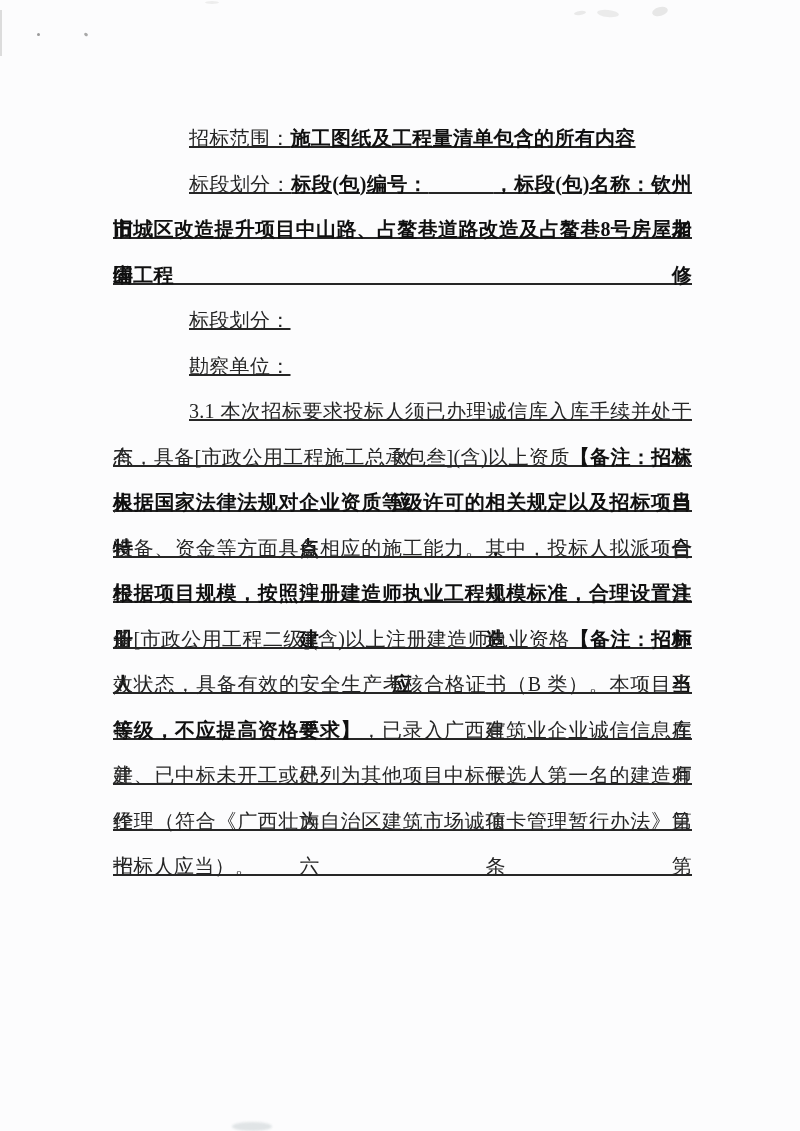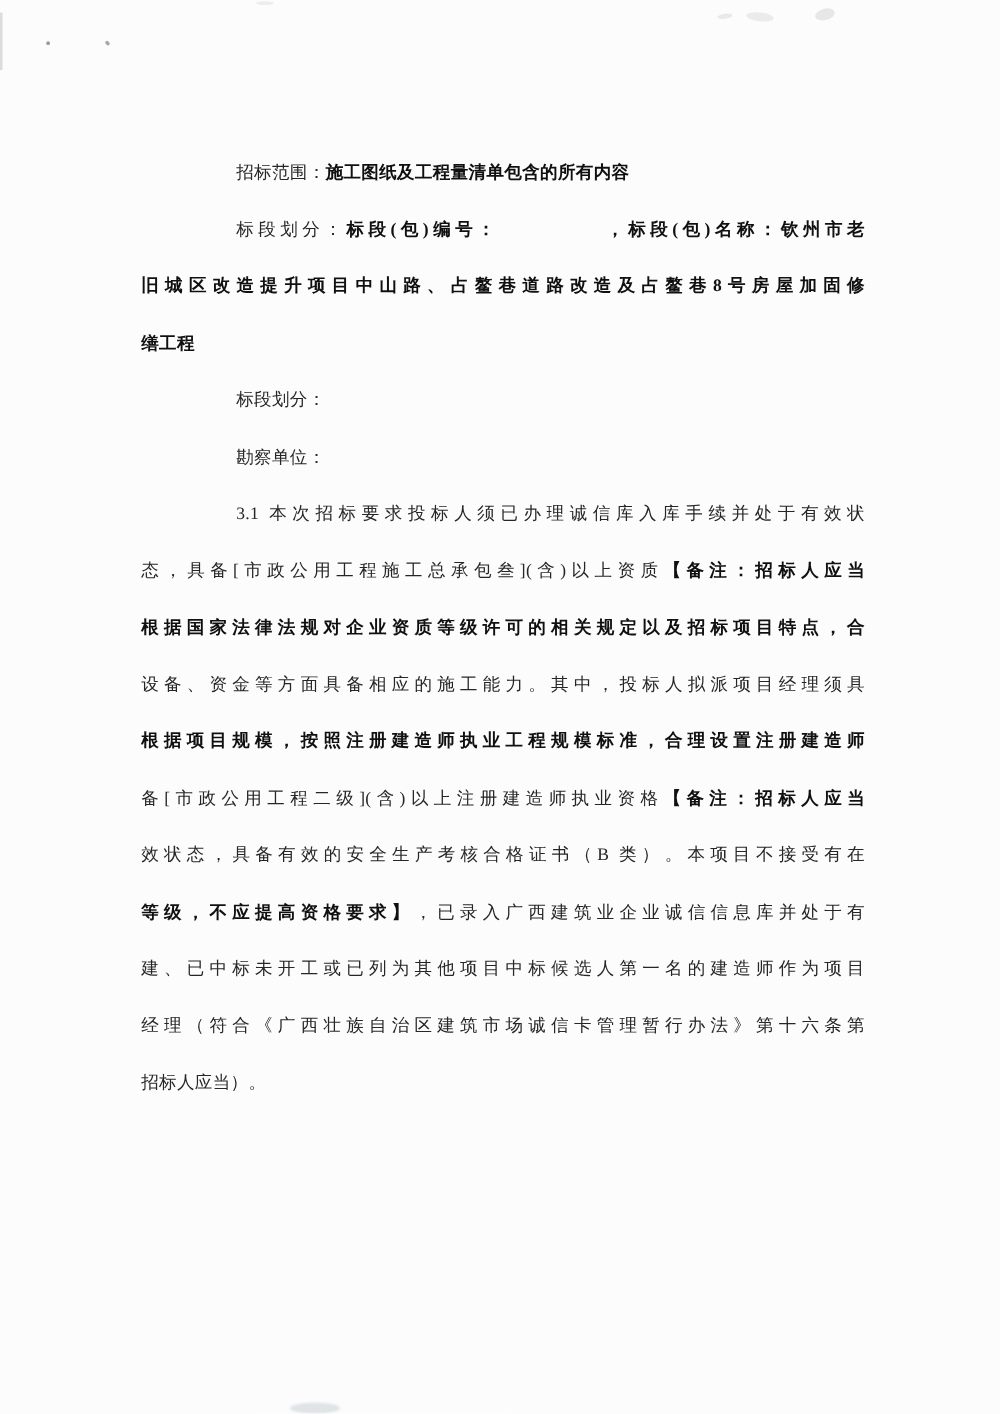--- a/index.html
+++ b/index.html
@@ -17,24 +17,25 @@
   }
   .doc {
     position: absolute;
     left: 113px;
     top: 116px;
     width: 579px;
   }
   .line {
     height: 45.5px;
     line-height: 45.5px;
-    font-size: 14px;
+    font-size: 20px;
     color: #262626;
     white-space: pre-wrap;
     letter-spacing: 0.3px;
+    text-decoration: underline;
   }
   .line.indent {
     text-indent: 76px;
   }
   .line.justify {
     text-align: justify;
     text-align-last: justify;
   }
   .seg-bold {
     font-weight: 700;

